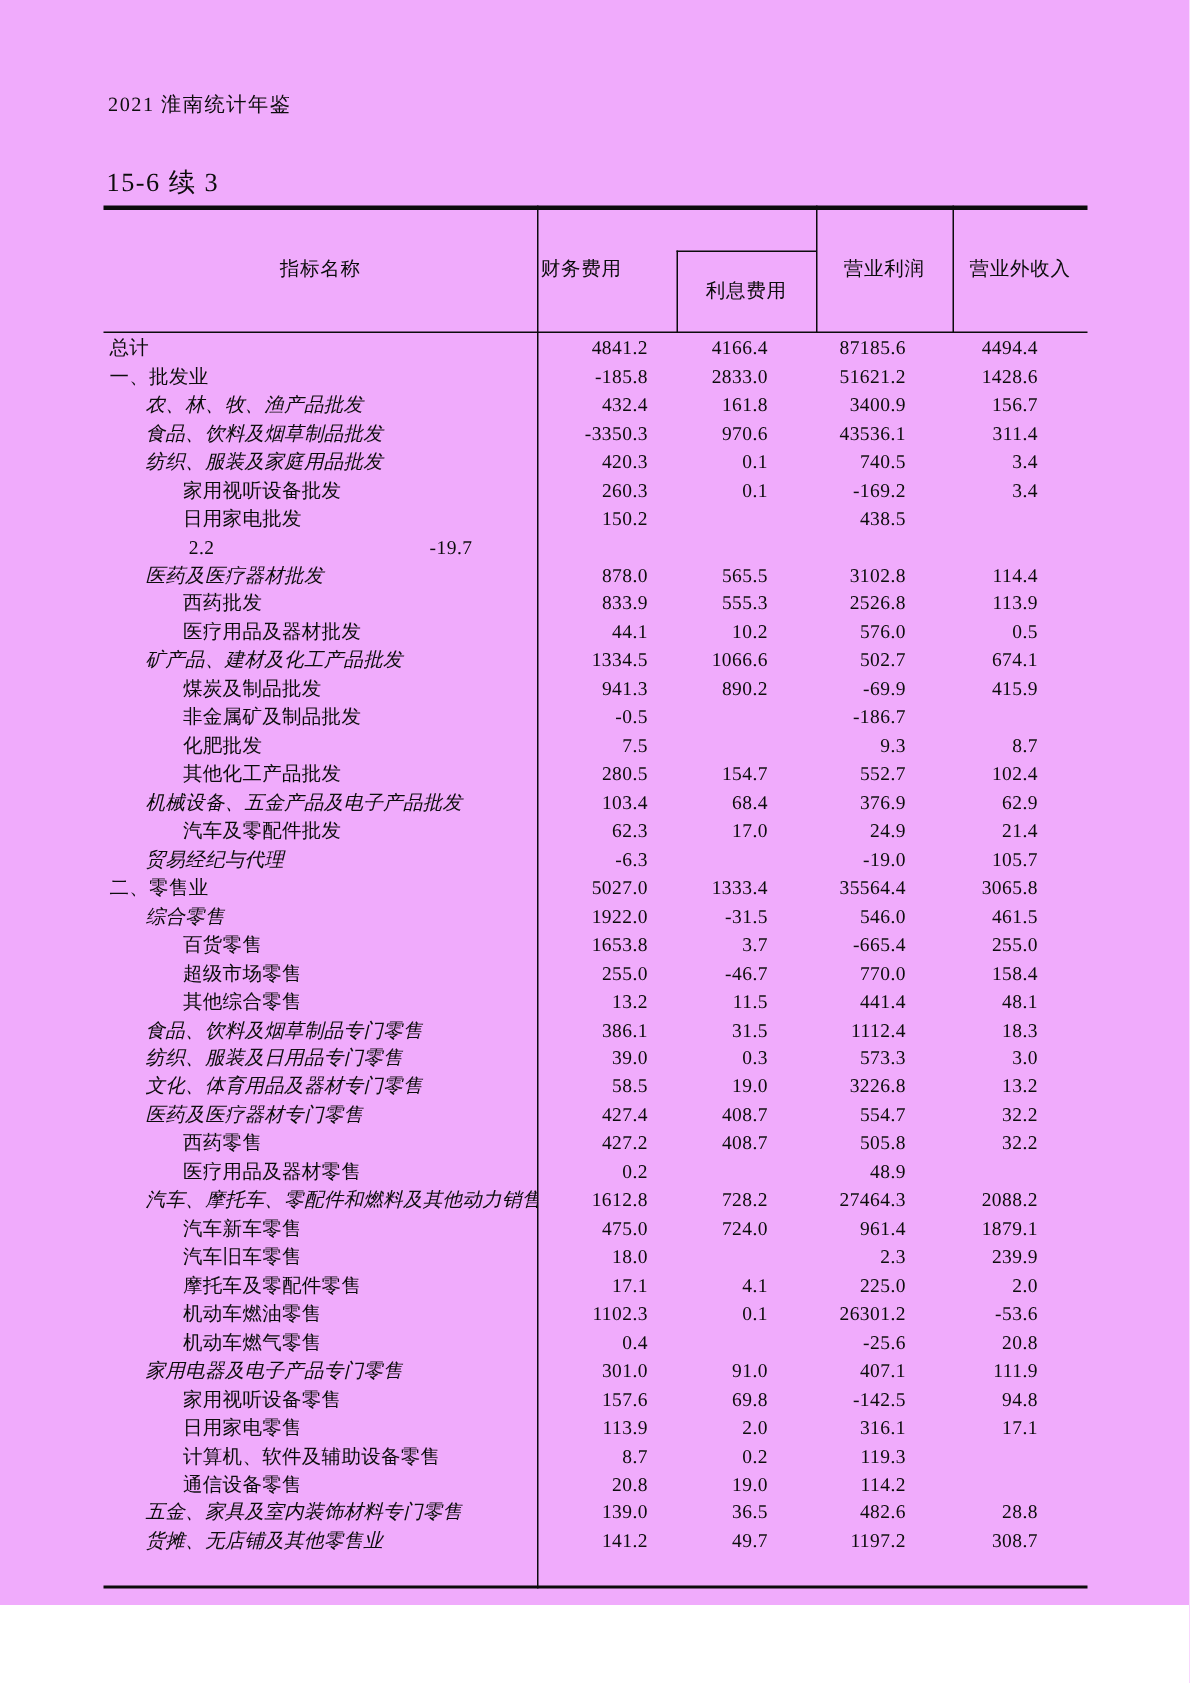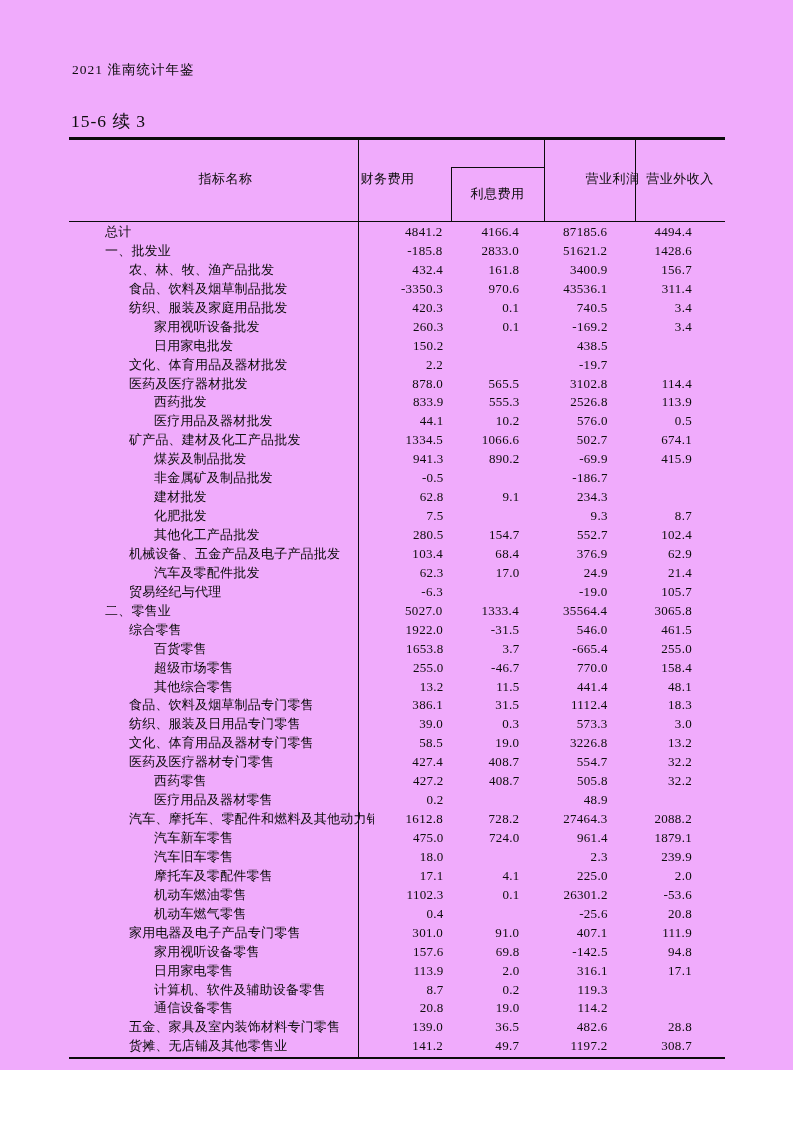--- a/index.html
+++ b/index.html
@@ -17,31 +17,31 @@
   .line-head-bottom{left:0;right:0;top:83.5px;height:1.7px;}
   .line-bottom{left:0;right:0;top:919.5px;height:2.6px;}
   .vline-label{left:289px;top:0;width:1.3px;height:922px;}
   .vline-interest-left{left:382px;top:30px;width:1.2px;height:55.2px;}
   .hline-interest-top{left:382px;top:30px;width:93px;height:1.2px;}
   .vline-interest-right{left:475px;top:0;width:1.2px;height:85.2px;}
   .vline-profit-right{left:566px;top:0;width:1.2px;height:85.2px;}
 
   .hcell{position:absolute;display:flex;align-items:center;justify-content:center;
     font-size:13px;letter-spacing:0.5px;}
-  .hc-indicator{left:12px;top:0;width:289px;height:84px;}
+  .hc-indicator{left:0;top:0;width:289px;height:84px;}
   .hc-financial{left:272px;top:0;width:93px;height:84px;}
   .hc-interest{left:382px;top:30px;width:93px;height:54px;}
-  .hc-profit{left:498px;top:0;width:91px;height:84px;}
+  .hc-profit{left:475px;top:0;width:91px;height:84px;}
   .hc-nonop{left:566px;top:0;width:90px;height:84px;}
 
   .tbody{position:absolute;left:0;top:86px;width:656px;}
-  .t-row{display:flex;height:18.95px;line-height:18.95px;font-size:13px;margin-left:32px;}
+  .t-row{display:flex;height:18.95px;line-height:18.95px;font-size:13px;}
   .c-label{width:289px;box-sizing:border-box;white-space:nowrap;overflow:hidden;letter-spacing:0.2px;}
   .indent-0{padding-left:4px;}
-  .indent-1{padding-left:28px;}
+  .indent-1{padding-left:28px;font-style:italic;}
   .indent-2{padding-left:53px;}
   .c-val{box-sizing:border-box;text-align:right;letter-spacing:0.3px;font-size:13px;}
   .c-v1{width:93px;padding-right:19px;}
   .c-v2{width:93px;padding-right:32px;}
   .c-v3{width:91px;padding-right:31px;}
   .c-v4{width:90px;padding-right:33px;}
 </style>
 </head>
 <body>
 
@@ -118,21 +118,20 @@
 
   <div class="t-row">
     <div class="c-label indent-2">日用家电批发</div>
     <div class="c-val c-v1">150.2</div>
     <div class="c-val c-v2"></div>
     <div class="c-val c-v3">438.5</div>
     <div class="c-val c-v4"></div>
   </div>
 
   <div class="t-row">
-    <div class="c-label indent-1">文化、体育用品及器材批发</div>
     <div class="c-val c-v1">2.2</div>
     <div class="c-val c-v2"></div>
     <div class="c-val c-v3">-19.7</div>
     <div class="c-val c-v4"></div>
   </div>
 
   <div class="t-row">
     <div class="c-label indent-1">医药及医疗器材批发</div>
     <div class="c-val c-v1">878.0</div>
     <div class="c-val c-v2">565.5</div>
@@ -173,27 +172,20 @@
   </div>
 
   <div class="t-row">
     <div class="c-label indent-2">非金属矿及制品批发</div>
     <div class="c-val c-v1">-0.5</div>
     <div class="c-val c-v2"></div>
     <div class="c-val c-v3">-186.7</div>
     <div class="c-val c-v4"></div>
   </div>
 
-  <div class="t-row">
-    <div class="c-label indent-2">建材批发</div>
-    <div class="c-val c-v1">62.8</div>
-    <div class="c-val c-v2">9.1</div>
-    <div class="c-val c-v3">234.3</div>
-    <div class="c-val c-v4"></div>
-  </div>
 
   <div class="t-row">
     <div class="c-label indent-2">化肥批发</div>
     <div class="c-val c-v1">7.5</div>
     <div class="c-val c-v2"></div>
     <div class="c-val c-v3">9.3</div>
     <div class="c-val c-v4">8.7</div>
   </div>
 
   <div class="t-row">

